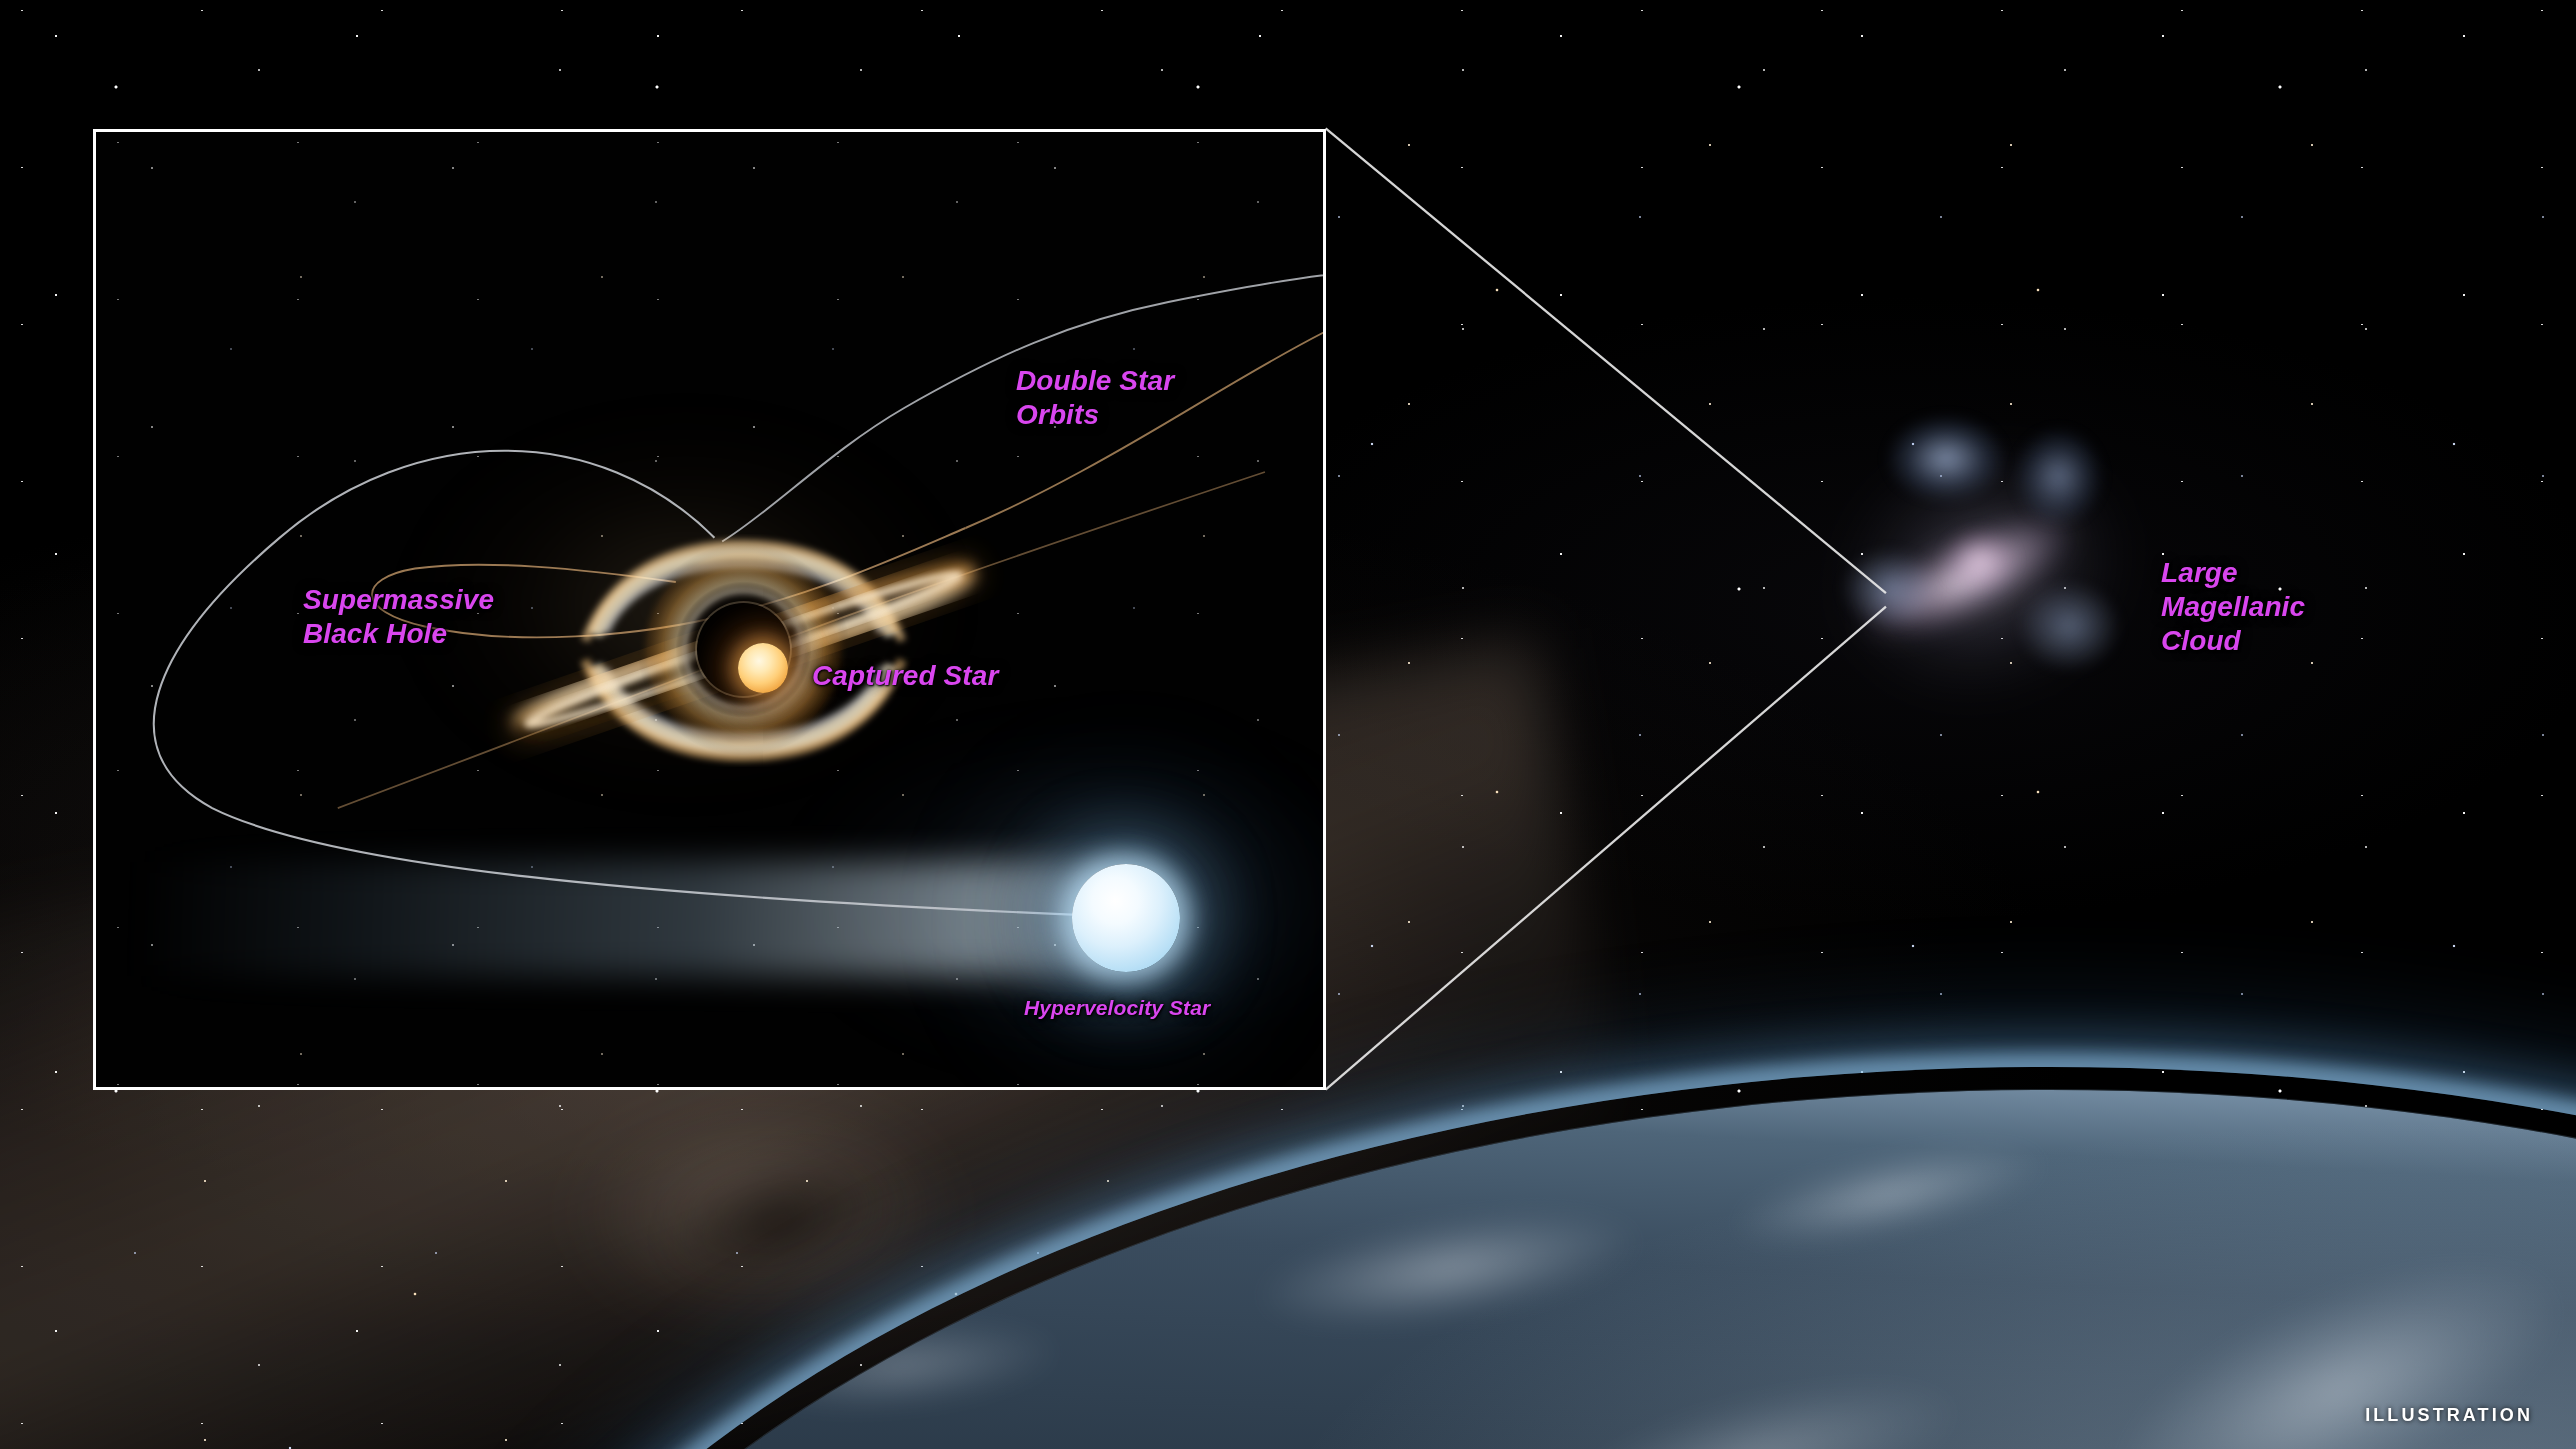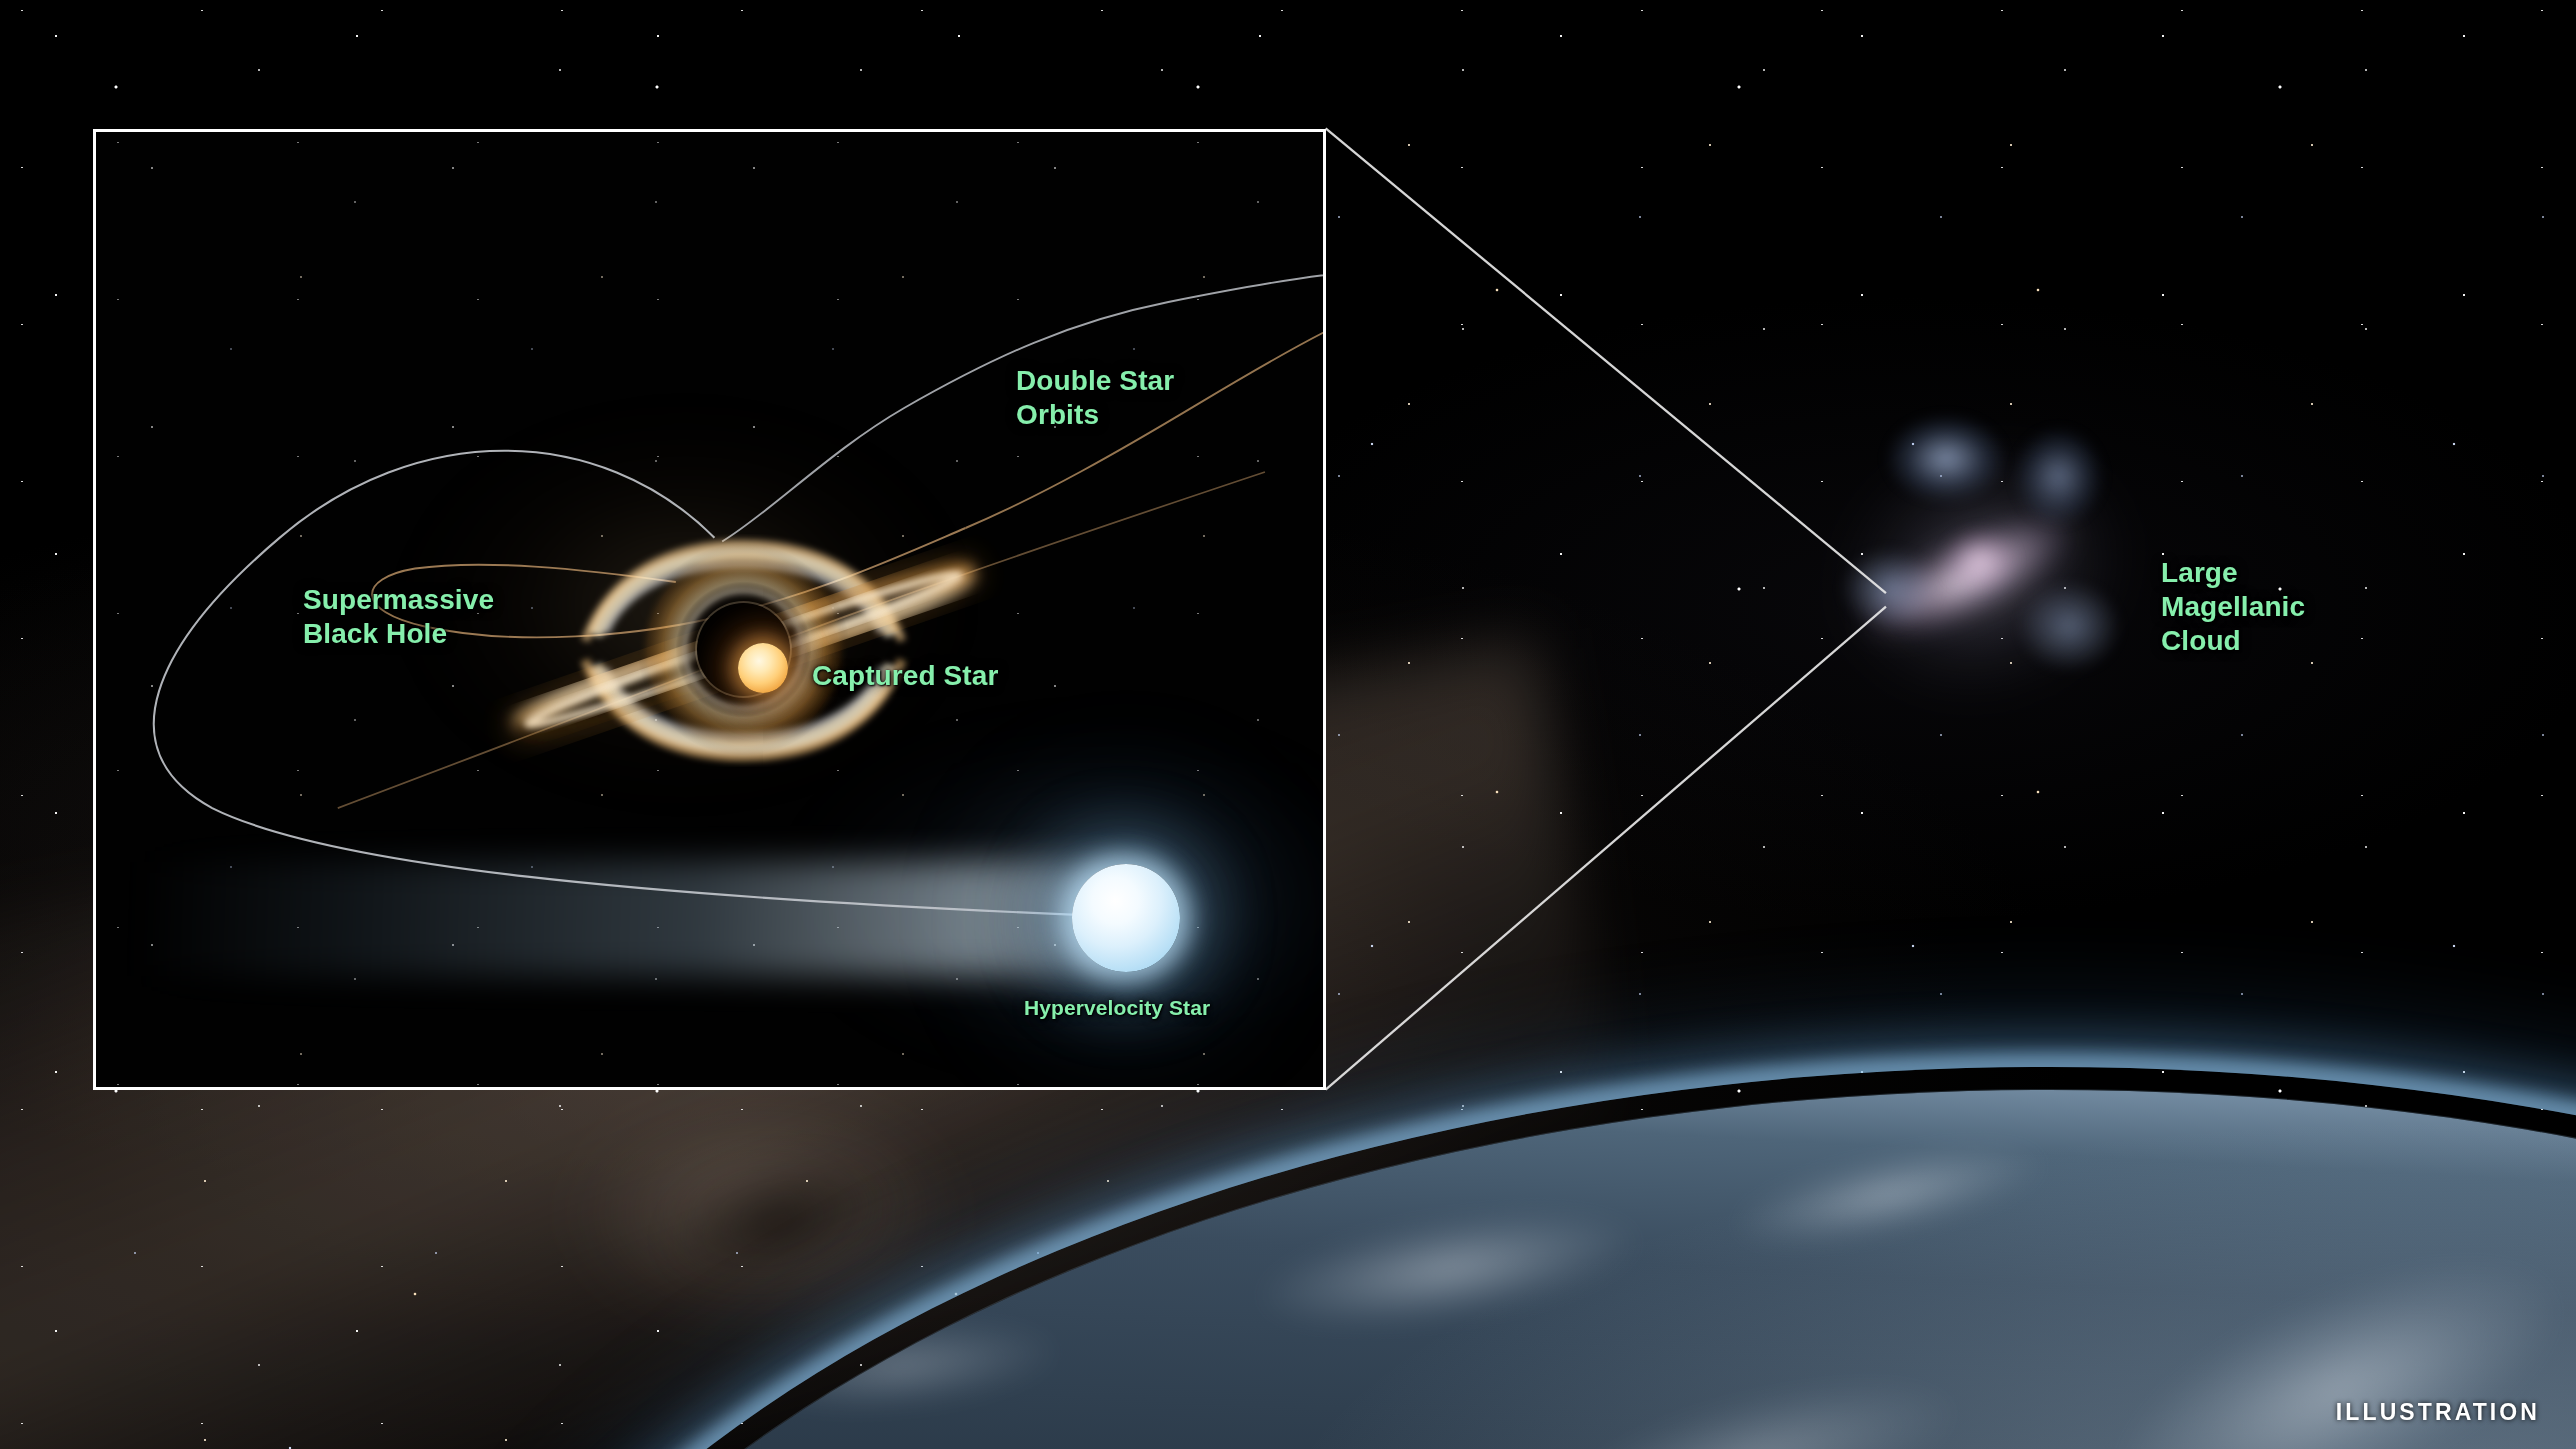--- a/index.html
+++ b/index.html
@@ -69,29 +69,29 @@
   .inset{position:absolute;left:93px;top:129px;width:1233px;height:961px;
      background:#010101;border:3.9px solid #ffffff;box-sizing:border-box;overflow:hidden;}
   .inset-glowL{position:absolute;left:222px;top:222px;width:734px;height:502px;
      background:radial-gradient(ellipse 50% 50% at 50% 50%, rgba(255,214,150,.13) 0%, rgba(120,86,50,.05) 46%, rgba(0,0,0,0) 76%);
      filter:blur(27px);}
   .inset-glowB{position:absolute;left:599px;top:541px;width:792px;height:444px;
      background:radial-gradient(ellipse 50% 50% at 50% 50%, rgba(172,206,240,.14) 0%, rgba(80,120,170,.05) 48%, rgba(0,0,0,0) 78%);
      filter:blur(29px);}
 
   
-  .lbl{position:absolute;color:#86efac;font-weight:700;line-height:1.22;letter-spacing:0.1px;
+  .lbl{position:absolute;color:#d946ef;font-weight:700;line-height:1.22;letter-spacing:0.1px;
        text-shadow:0 0 3.9px rgba(0,0,0,.95),0 0 10.6px rgba(0,0,0,.85),1px 1px 1.9px rgba(0,0,0,.95);
-       white-space:pre-line;}
+       white-space:pre-line;font-style:italic;}
   .lbl-bh{left:207px;top:419px;font-size:28px;margin-top:32px;}
   .lbl-cap{left:716px;top:527px;font-size:28px;}
   .lbl-ds{left:920px;top:232px;font-size:28px;}
   .lbl-hv{left:928px;top:863px;font-size:21px;}
   .lbl-lmc{left:2161px;top:556px;font-size:28px;}
-  .illus{position:absolute;right:36px;bottom:23px;color:#fff;font-size:23px;font-weight:700;
+  .illus{position:absolute;right:43px;bottom:23px;color:#fff;font-size:18px;font-weight:700;
      letter-spacing:3.1px;text-shadow:0 0 5.8px rgba(0,0,0,.9);padding-left:16px;}
 
   
   .bh{position:absolute;left:406px;top:358px;width:483px;height:319px;}
   .bh svg{position:absolute;inset:0;overflow:visible;}
   .ehorizon{position:absolute;left:195px;top:113px;width:93px;height:93px;border-radius:50%;
      background:#000;box-shadow:0 0 0 1.9px rgba(255,226,180,.22),0 0 25px 8.7px rgba(0,0,0,.96);}
 
   .capstar{position:absolute;left:642px;top:511px;width:50px;height:50px;border-radius:50%;
      background:radial-gradient(circle at 42% 36%, #fff8e2 0%, #ffe9b4 26%, #ffcf79 52%, #f0a33e 78%, #cf7318 100%);

